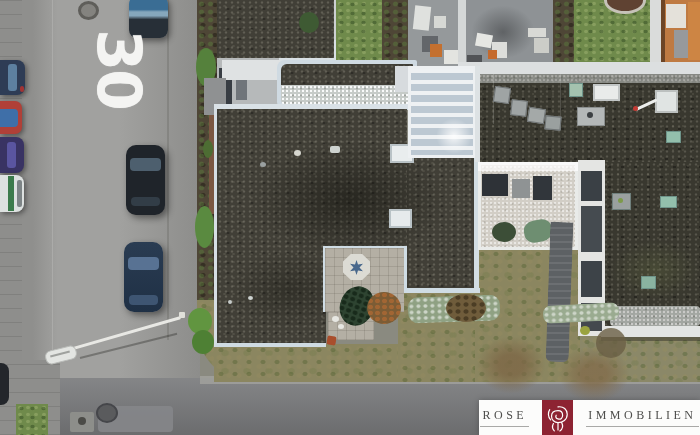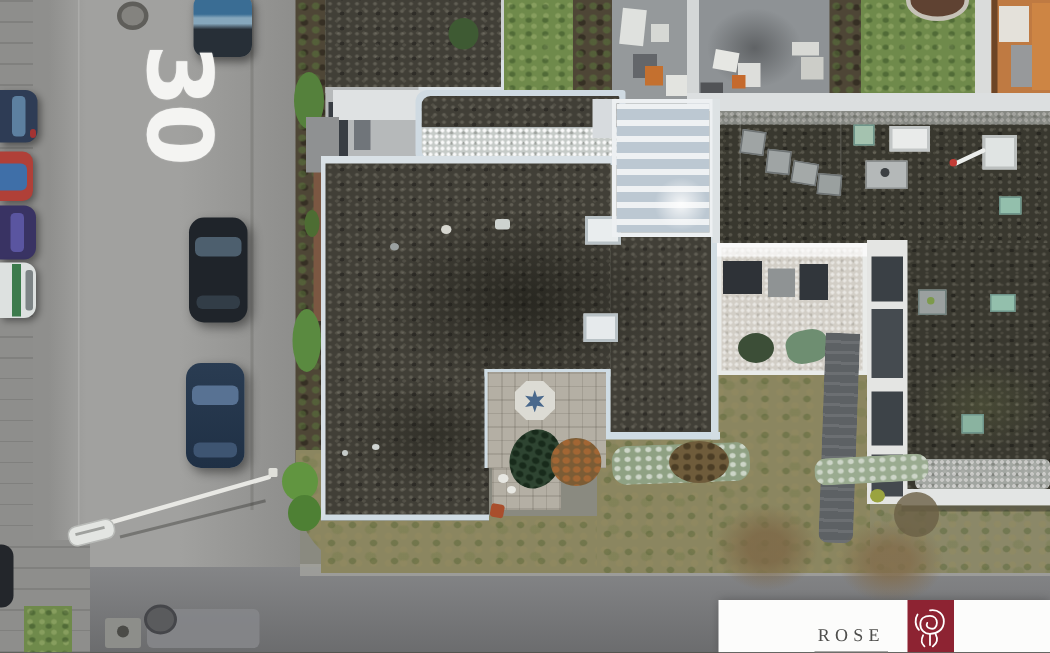--- a/index.html
+++ b/index.html
@@ -235,28 +235,29 @@
   <div class="abs" style="left:80px;top:357px;width:100px;height:2px;background:rgba(35,35,32,.35);transform:rotate(-14deg);transform-origin:left center;"></div>
   <div class="abs" style="left:73px;top:347px;width:112px;height:3px;background:#e8e8e4;transform:rotate(-16deg);transform-origin:left center;border-radius:2px;"></div>
   <div class="abs" style="left:45px;top:348px;width:30px;height:12px;background:#e3e5e2;border:1px solid #b9bbb8;border-radius:6px;transform:rotate(-14deg);"></div>
   <div class="abs" style="left:50px;top:353px;width:20px;height:2px;background:#9fa19e;transform:rotate(-14deg);"></div>
   <div class="abs" style="left:179px;top:312px;width:6px;height:6px;background:#e0e0da;border-radius:1px;"></div>
 
   <div class="abs" id="mark30" style="left:93px;top:26px;width:52px;height:86px;color:#f4f4f2;">
     <span>30</span>
   </div>
 
-  <div class="abs" id="band" style="left:479px;top:400px;width:221px;height:35px;background:#fcfcfb;color:#4e4e4c;align-items:flex-end;">
+  <div class="abs" id="band" style="left:479px;top:400px;width:221px;height:35px;background:#fcfcfb;color:#4e4e4c;">
     <span class="bword">ROSE</span>
     <span style="display:flex;align-items:center;justify-content:center;width:31px;height:35px;background:#8d2332;">
       <svg width="24" height="28" viewBox="0 0 26 30">
         <g fill="none" stroke="#ffffff" stroke-width="1.3" stroke-linecap="round">
           <path d="M13 3 C 19 2 23 6 23 11 C 23 17 18 20 13 20 C 9 20 6 17 6 13 C 6 9 9 7 13 7 C 16 7 18 9 18 12 C 18 15 16 17 13 16 C 11 15.5 10 14 11 12"></path>
           <path d="M4 6 C 2 9 2 14 5 17"></path>
           <path d="M8 21 C 6 25 7 27 9 29"></path>
           <path d="M17 20 C 19 24 18 27 15 29"></path>
           <path d="M13 20 L 13 28"></path>
         </g>
       </svg>
     </span>
+    <span class="bword">IMMOBILIEN</span>
   </div>
 
 </div>
 
 </body></html>

